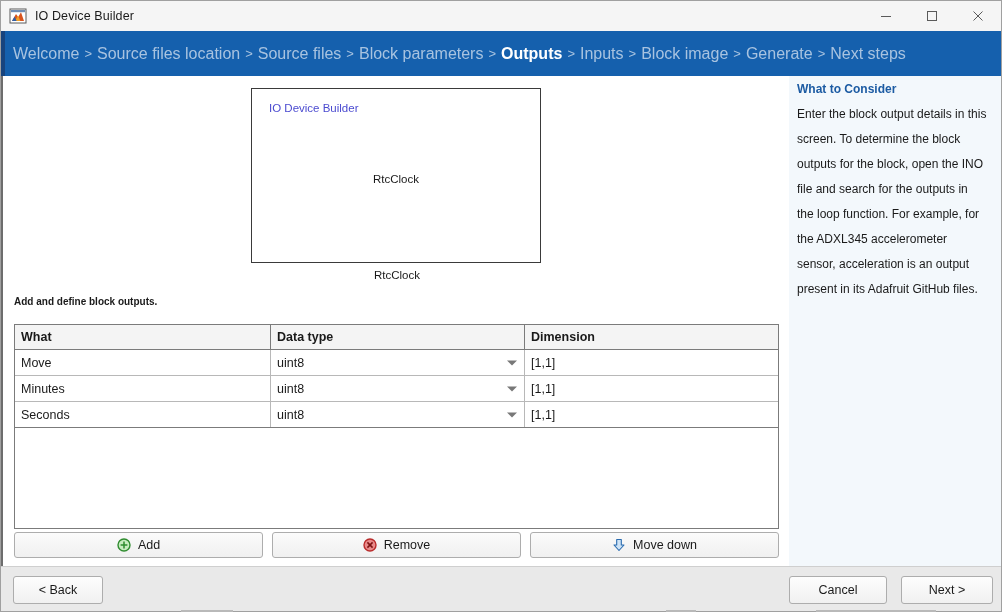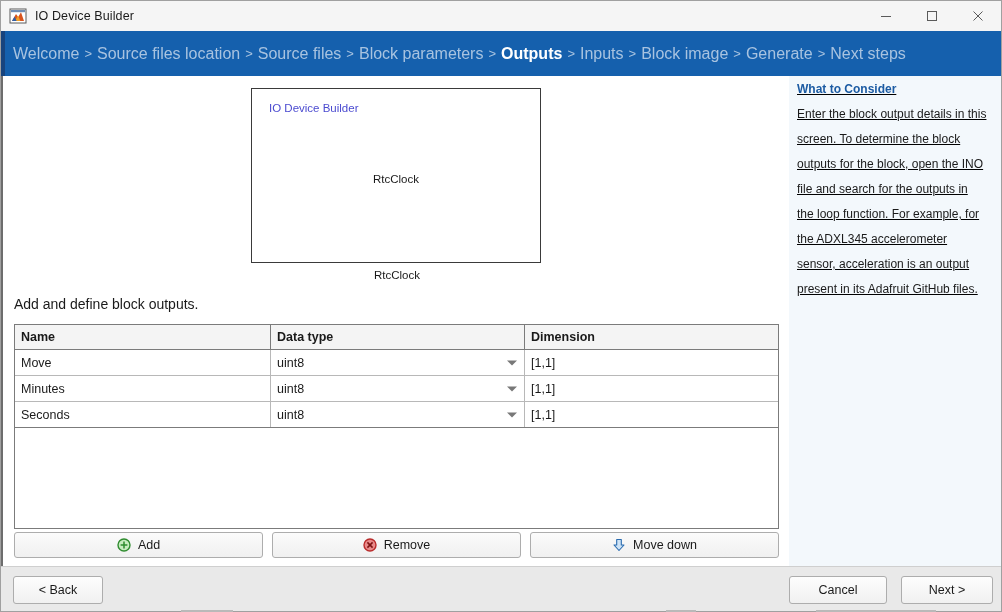--- a/index.html
+++ b/index.html
@@ -134,22 +134,22 @@
     margin-top: 6px;
     text-align: center;
     font-size: 11.5px;
     color: #1a1a1a;
   }
 
   
   .instruction {
     position: absolute;
     left: 11px; top: 220px;
-    font-size: 14px;
-    font-weight: normal;
+    font-size: 10px;
+    font-weight: bold;
     color: #1a1a1a;
   }
 
   
   .grid {
     position: absolute;
     left: 11px; top: 248px;
     width: 765px;
     border: 1px solid #7b7b7b;
     box-sizing: border-box;
@@ -224,21 +224,20 @@
   
   .sidepanel {
     position: absolute;
     left: 787px; top: 75px;
     width: 213px;
     height: 490px;
     background: #f3f8fc;
     box-sizing: border-box;
     border-left: 1px solid #ffffff;
     padding: 6px 14px 0 8px;
-    text-decoration: underline;
   }
   .side-title {
     font-size: 12px;
     font-weight: bold;
     color: #1c5ba3;
     margin-bottom: 6px;
   }
   .side-body {
     font-size: 12px;
     color: #1a1a1a;
@@ -346,21 +345,21 @@
         <div class="preview-title">IO Device Builder</div>
         <div class="preview-center">RtcClock</div>
       </div>
       <div class="preview-caption">RtcClock</div>
     </div>
 
     <div class="instruction">Add and define block outputs.</div>
 
     <div class="grid">
       <div class="grid-row header">
-        <div class="cell c-name">Name</div>
+        <div class="cell c-name">What</div>
         <div class="cell c-type">Data type</div>
         <div class="cell c-dim">Dimension</div>
       </div>
       <div id="grid-rows">
           <div class="grid-row">
             <div class="cell c-name">Move</div>
             <div class="cell c-type">uint8<span class="dd-arrow"></span></div>
             <div class="cell c-dim">[1,1]</div>
           </div>
           <div class="grid-row">

